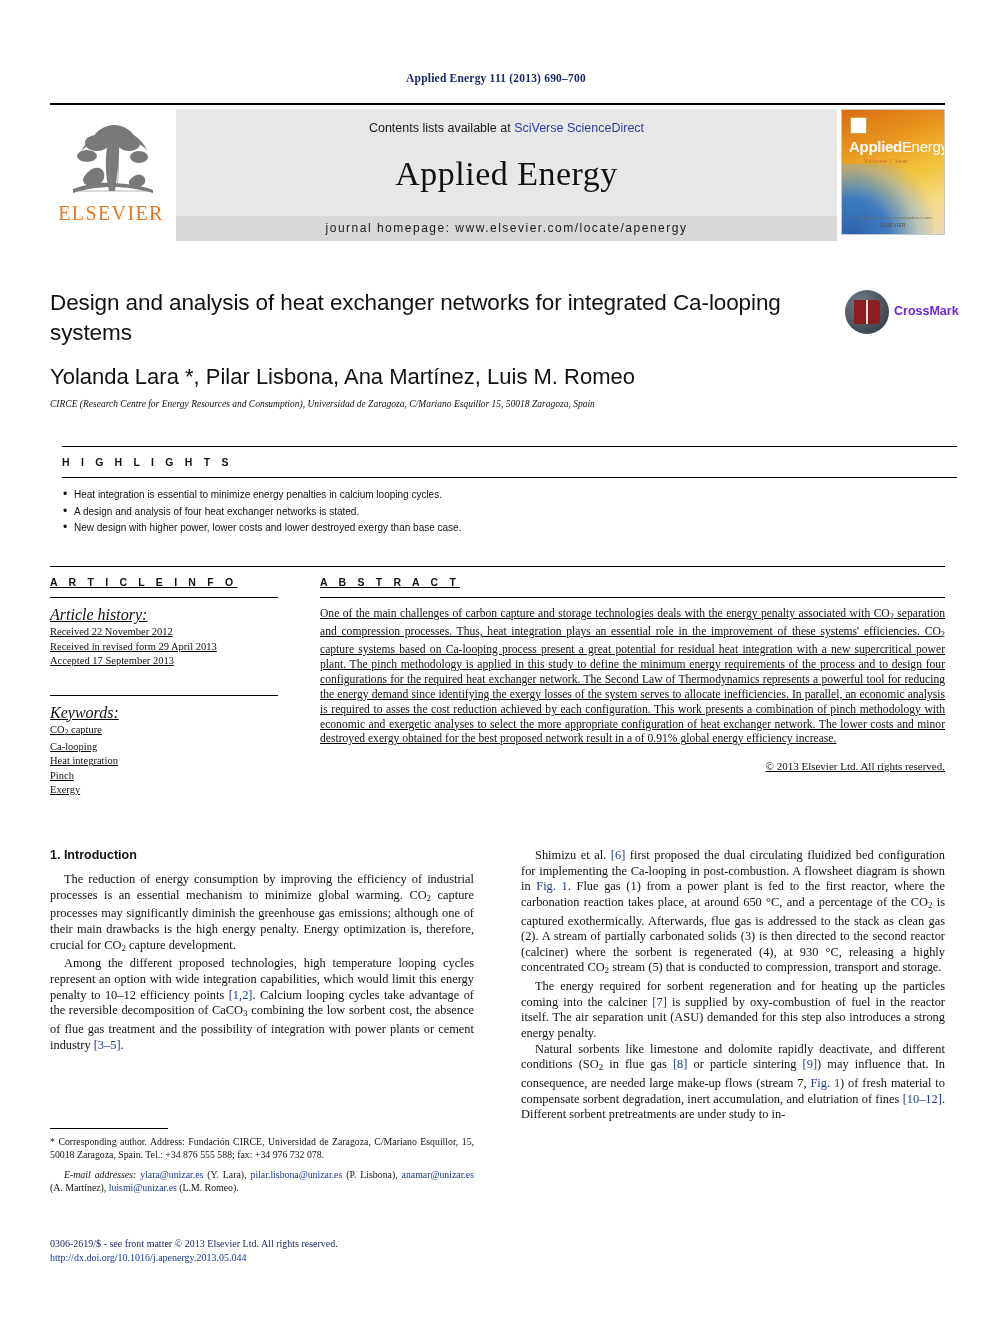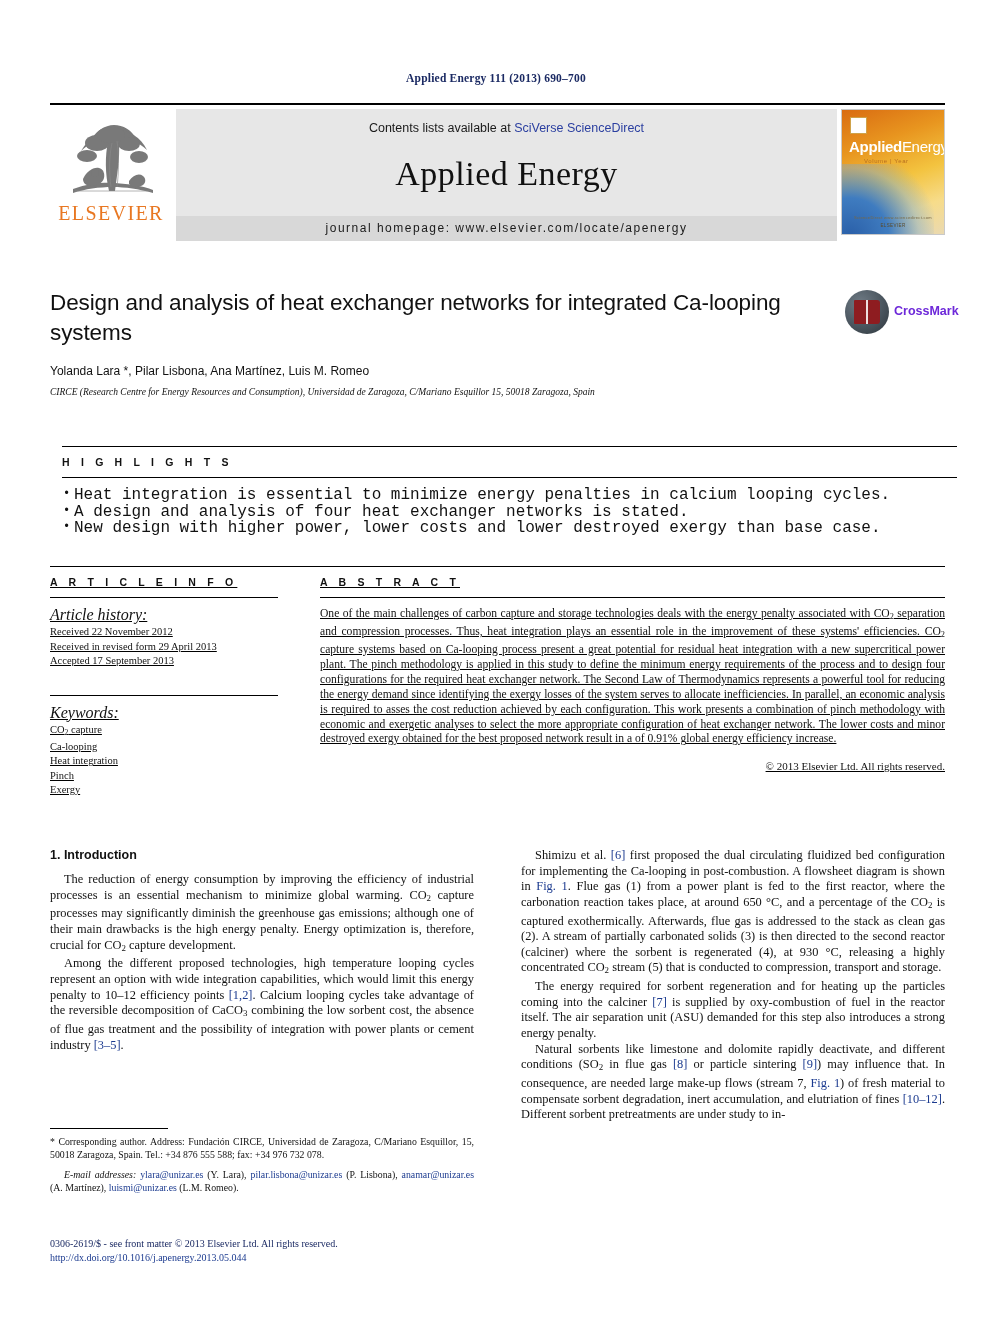--- a/index.html
+++ b/index.html
@@ -199,21 +199,21 @@
     font-family: "Liberation Sans", sans-serif;
     font-size: 22.5px;
     line-height: 30px;
     font-weight: normal;
     color: #111;
     margin: 0;
     letter-spacing: -0.1px;
   }
   .authors {
     font-family: "Liberation Sans", sans-serif;
-    font-size: 12px;
+    font-size: 22px;
     margin-top: 16px;
     color: #111;
   }
   .affiliation {
     font-family: "Liberation Serif", serif;
     font-style: italic;
     font-size: 9.5px;
     margin-top: 9px;
     color: #111;
   }
@@ -276,22 +276,22 @@
     border-top: 1px solid #000;
     margin-top: 9px;
     margin-bottom: 9px;
   }
   .hl-list {
     margin: 0;
     padding: 0;
     list-style: none;
   }
   .hl-list li {
-    font-family: Liberation Mono, monospace;
-    font-size: 16px;
+    font-family: Liberation Sans, sans-serif;
+    font-size: 10px;
     line-height: 16.5px;
     padding-left: 12px;
     position: relative;
     color: #111;
   }
   .hl-list li::before {
     content: "\2022";
     position: absolute;
     left: 1px;
     top: -1px;

